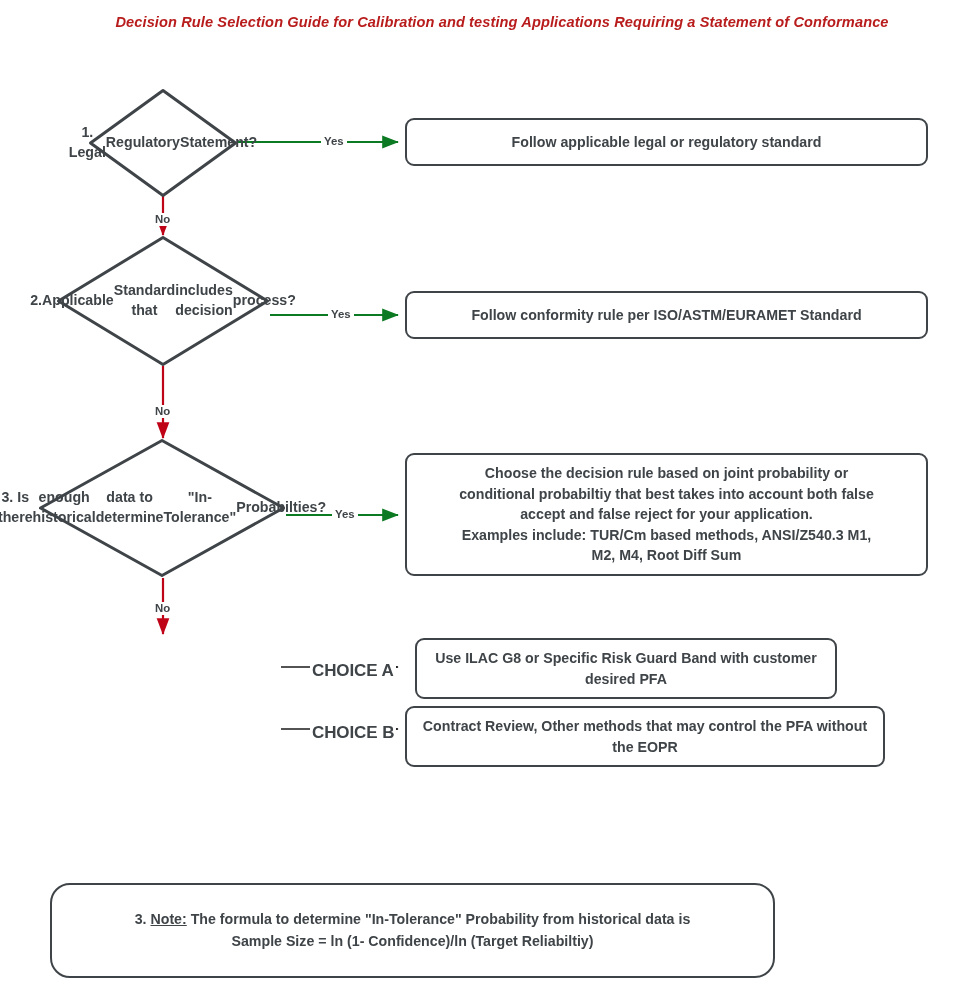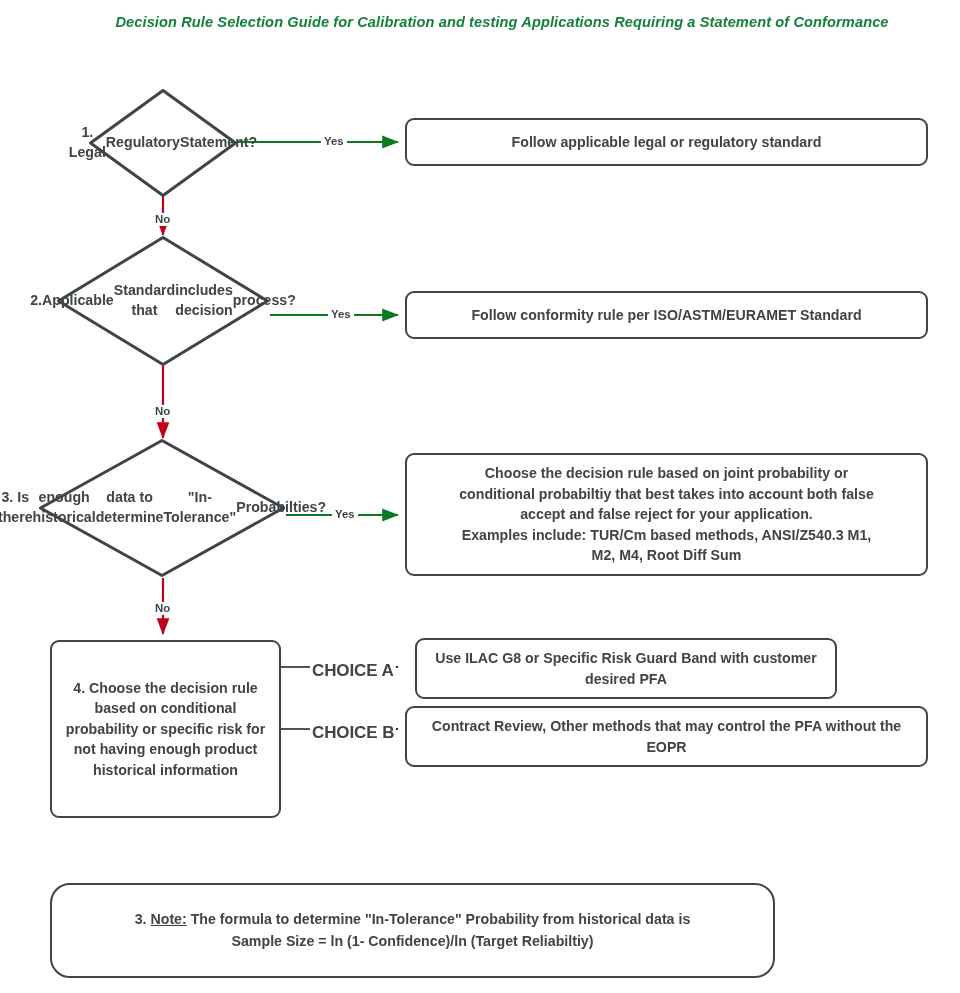--- a/index.html
+++ b/index.html
@@ -27,21 +27,21 @@
   
   #chart-title {
     position: absolute;
     left: 0;
     top: 14px;
     width: 960px;
     text-align: center;
     font-size: 14.6px;
     font-weight: bold;
     font-style: italic;
-    color: #15803d;
+    color: #b91c1c;
     letter-spacing: 0.1px;
     white-space: nowrap;
     padding-left: 44px;
   }
 
   
   #edge-layer {
     position: absolute;
     left: 0; top: 0;
     width: 960px;
@@ -213,23 +213,20 @@
       <span>enough historical</span>
         <br>
       <span>data to determine</span>
         <br>
       <span>"In-Tolerance"</span>
         <br>
       <span>Probabilties?</span>
     </div>
   </div>
 
-  <div class="process-box" style="left:50px; top:640px; width:231px; height:178px;">
-    <span class="box-text">4. Choose the decision rule based on conditional probability or specific risk for not having enough product historical information</span>
-  </div>
 
   <div class="process-box" style="left:405px; top:118px; width:523px; height:48px;">
     <span class="box-text">Follow applicable legal or regulatory standard</span>
   </div>
 
   <div class="process-box" style="left:405px; top:291px; width:523px; height:48px;">
     <span class="box-text">Follow conformity rule per ISO/ASTM/EURAMET Standard</span>
   </div>
 
   <div class="process-box" style="left:405px; top:453px; width:523px; height:123px;">
@@ -239,21 +236,21 @@
       <span>accept and false reject for your application.</span><br>
       <span>Examples include: TUR/Cm based methods, ANSI/Z540.3 M1,</span><br>
       <span>M2, M4, Root Diff Sum</span>
     </span>
   </div>
 
   <div class="process-box" style="left:415px; top:638px; width:422px; height:61px;">
     <span class="box-text">Use ILAC G8 or Specific Risk Guard Band with customer desired  PFA</span>
   </div>
 
-  <div class="process-box" style="left:405px; top:706px; width:523px; height:61px;justify-content:flex-end;">
+  <div class="process-box" style="left:405px; top:706px; width:480px; height:61px;justify-content:flex-end;">
     <span class="box-text">Contract Review, Other methods that may control the PFA without the EOPR</span>
   </div>
 
   <div id="note-box" style="left:50px; top:883px; width:725px; height:95px;">
     <span class="box-text">
       <span>3. </span><u>Note:</u><span> The formula to determine "In-Tolerance" Probability from historical data is</span><br>
       <span>Sample Size = ln (1- Confidence)/ln (Target Reliabiltiy)</span>
     </span>
   </div>
 

